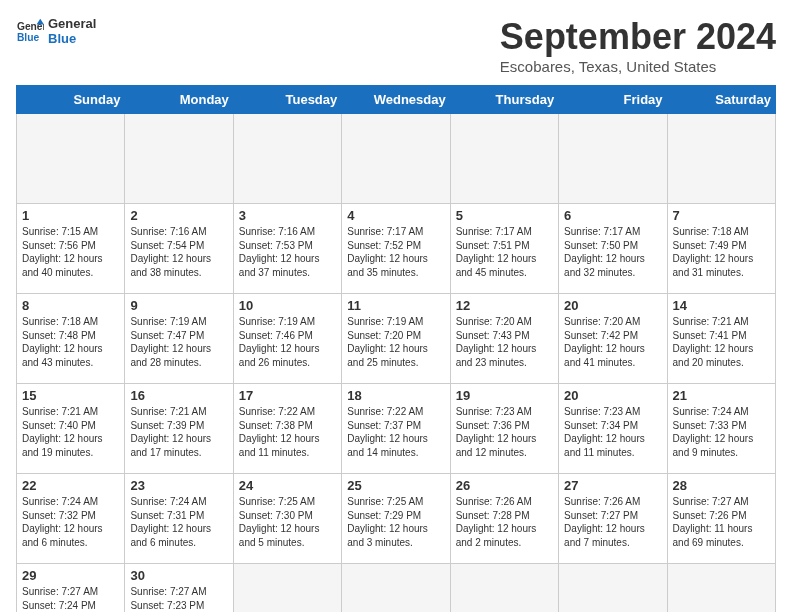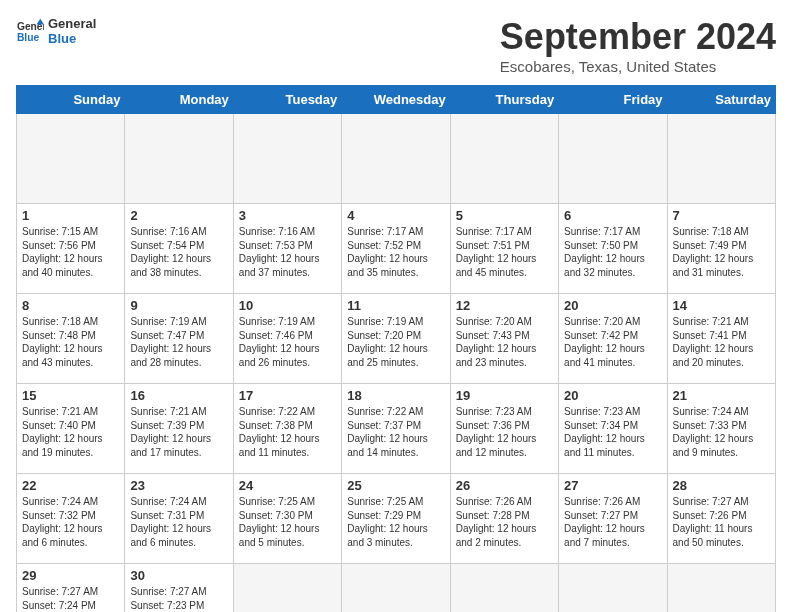--- a/index.html
+++ b/index.html
@@ -310,21 +310,21 @@
           <span class="cell-line">Sunrise: 7:26 AM</span>
           <span class="cell-line">Sunset: 7:27 PM</span>
           <span class="cell-line">Daylight: 12 hours</span>
           <span class="cell-line">and 7 minutes.</span>
         </td>
         <td>
           <span class="day-num">28</span>
           <span class="cell-line">Sunrise: 7:27 AM</span>
           <span class="cell-line">Sunset: 7:26 PM</span>
           <span class="cell-line">Daylight: 11 hours</span>
-          <span class="cell-line">and 50 minutes.</span>
+          <span class="cell-line">and 69 minutes.</span>
         </td>
       </tr>
       <tr>
         <td>
           <span class="day-num">29</span>
           <span class="cell-line">Sunrise: 7:27 AM</span>
           <span class="cell-line">Sunset: 7:24 PM</span>
         </td>
         <td>
           <span class="day-num">30</span>

